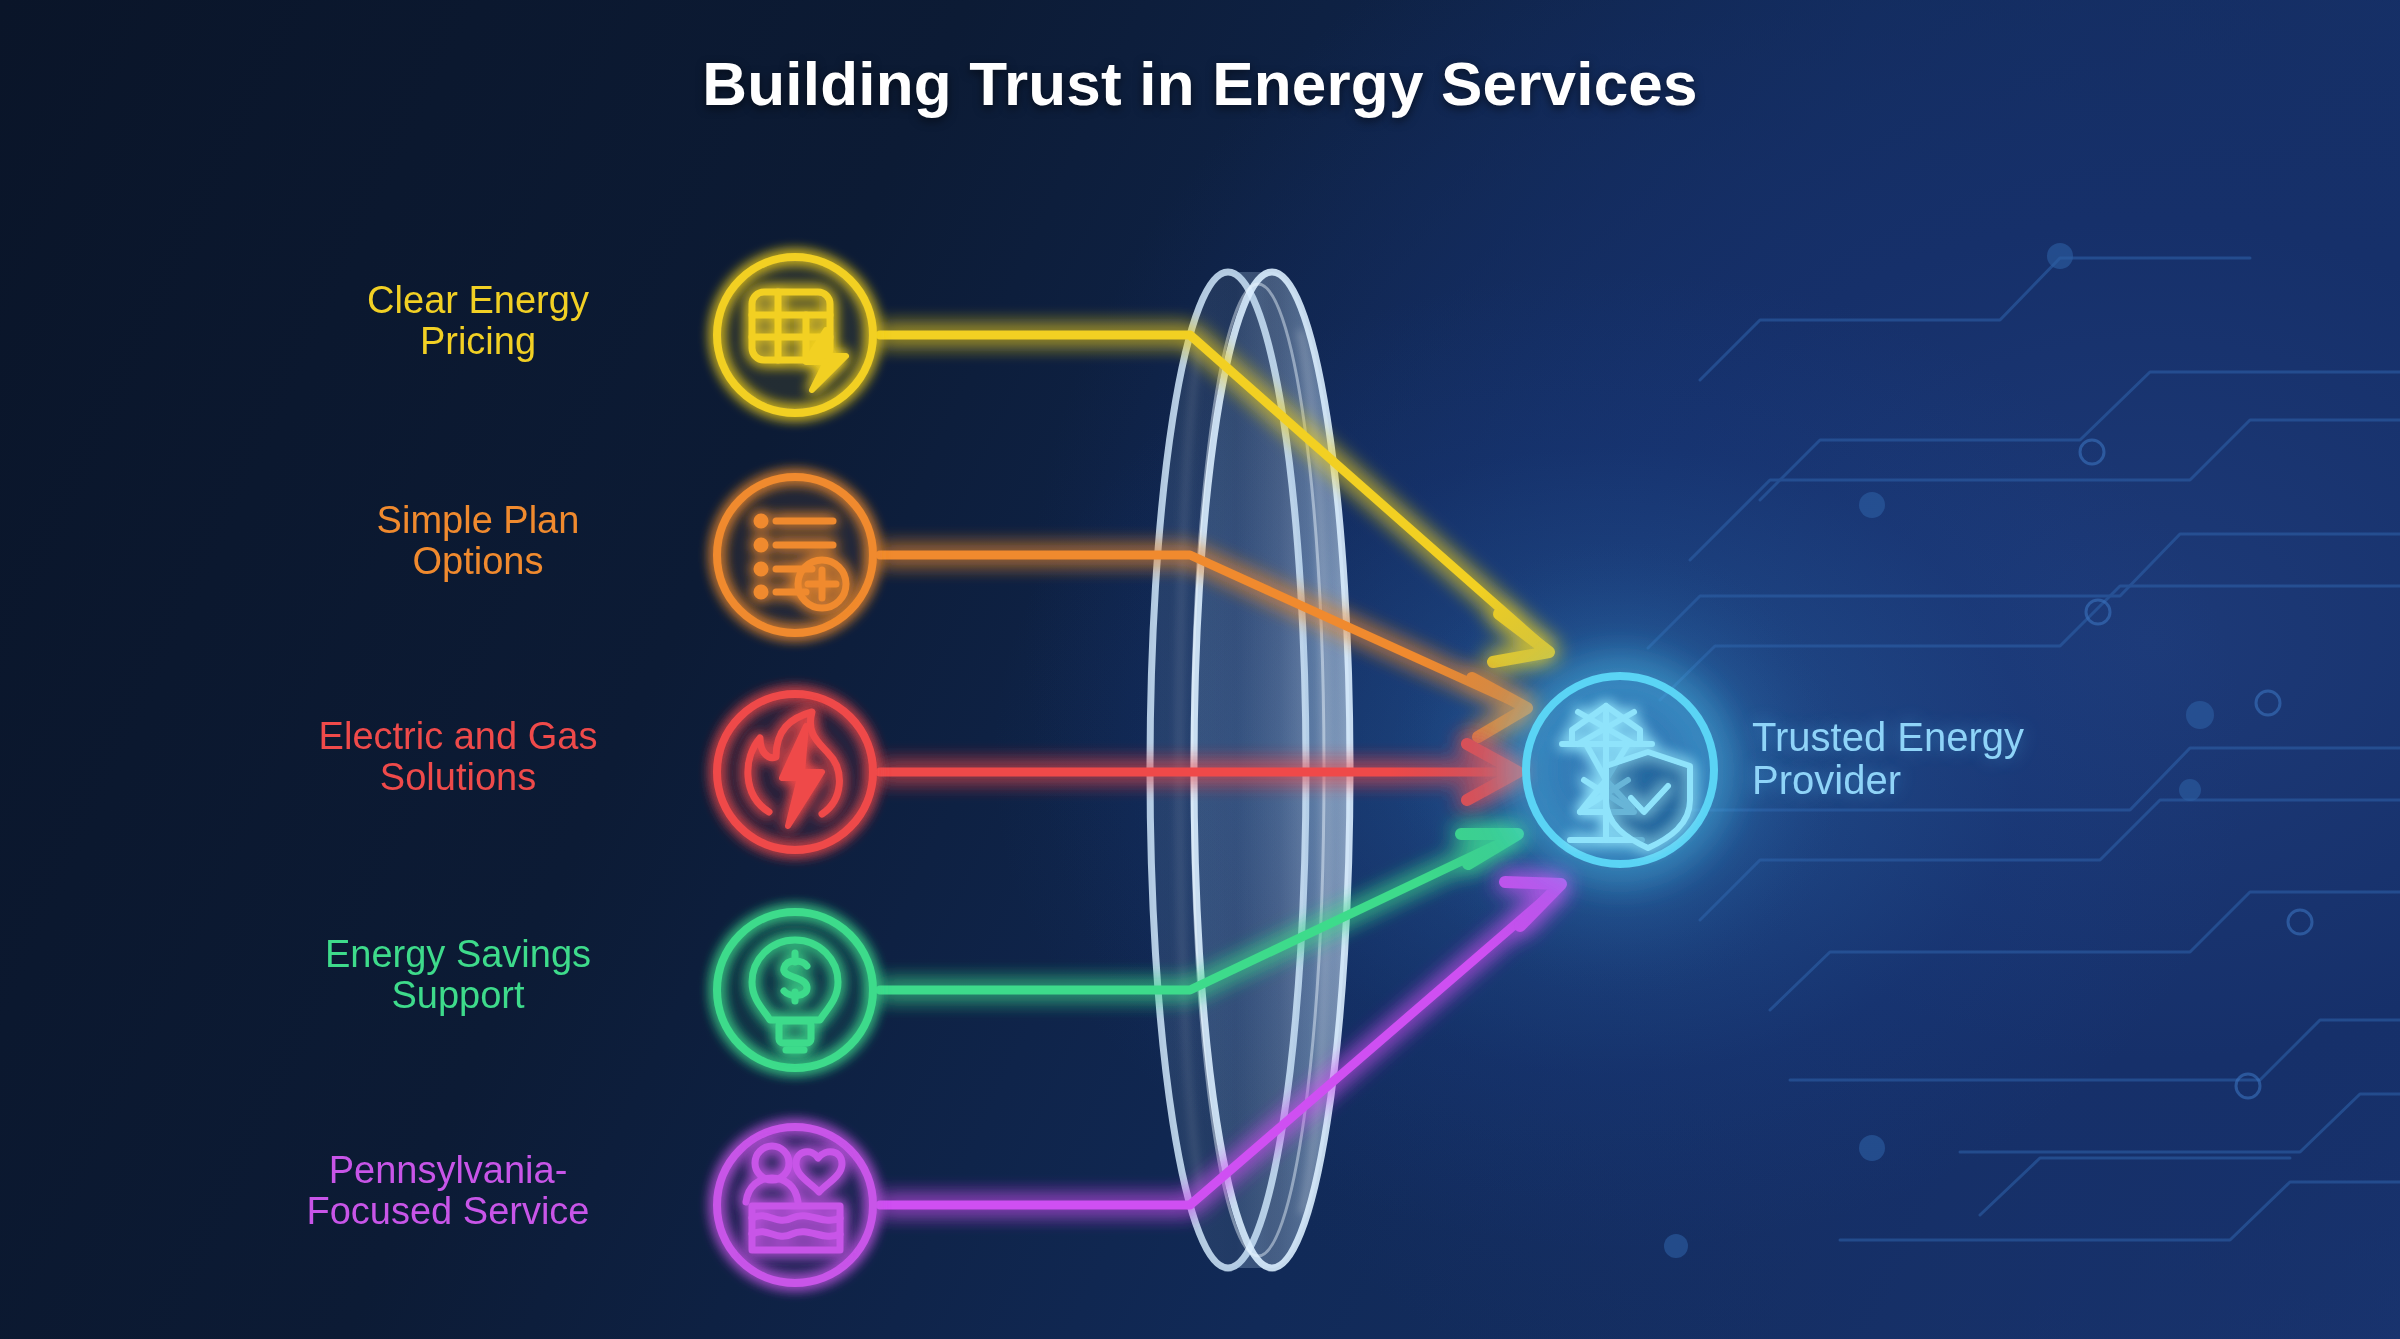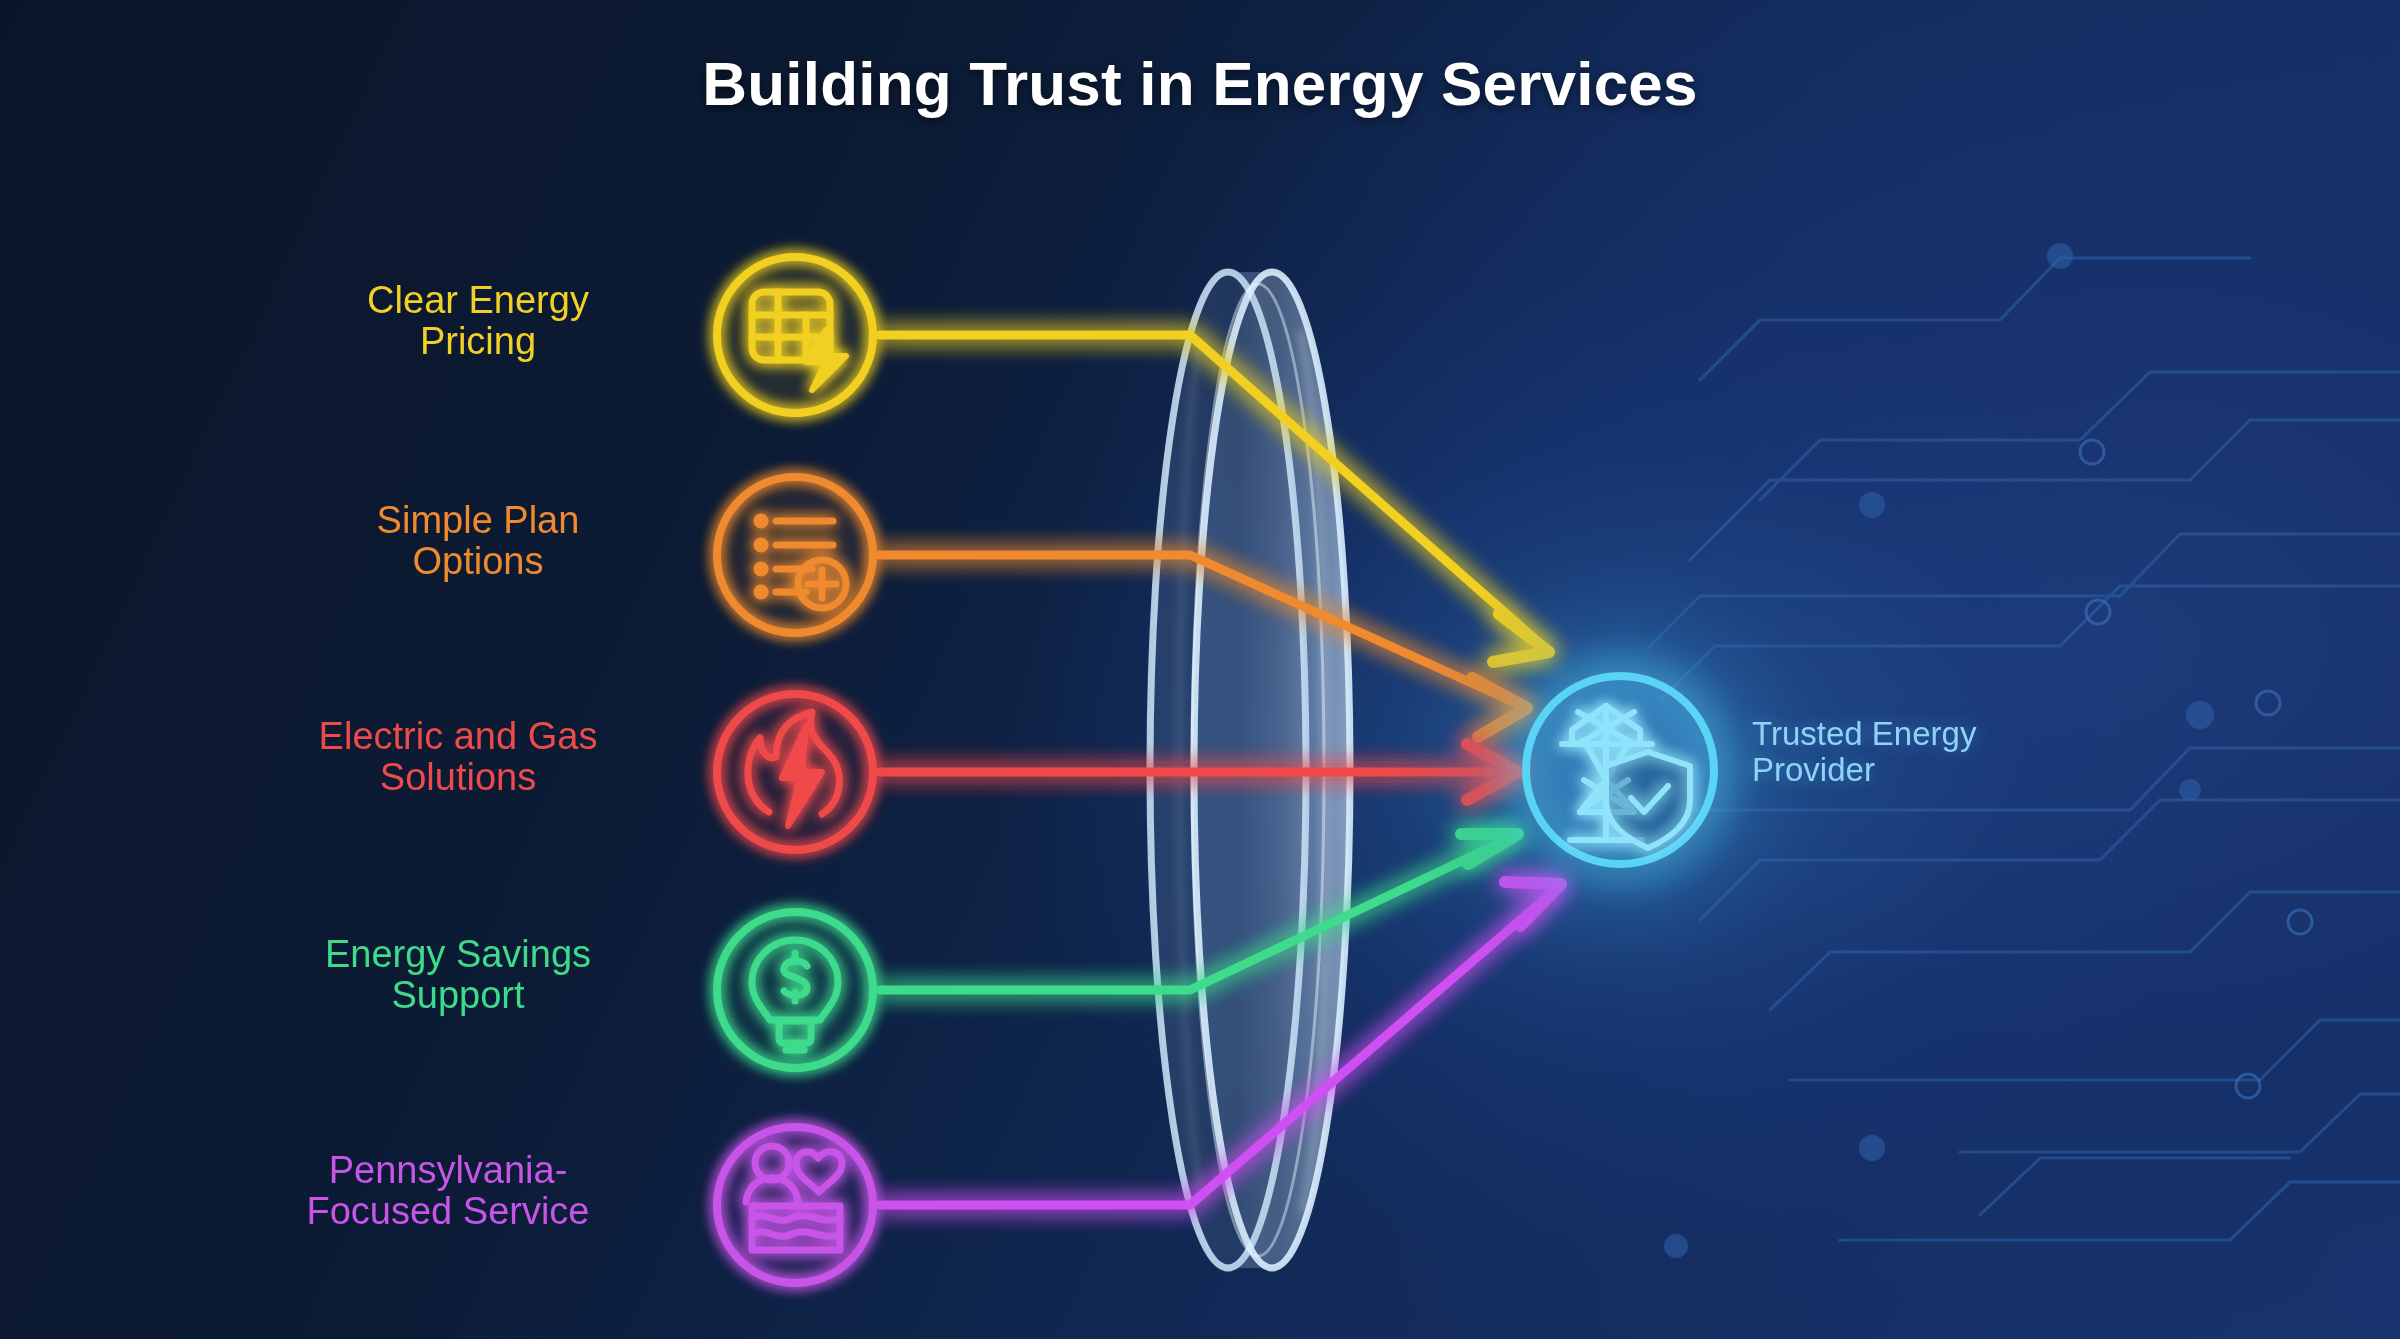--- a/index.html
+++ b/index.html
@@ -9,21 +9,21 @@
       radial-gradient(ellipse 900px 700px at 1620px 760px, rgba(60,150,220,.30) 0%, rgba(30,80,160,.12) 45%, rgba(0,0,0,0) 70%),
       radial-gradient(ellipse 1500px 1200px at 2150px 640px, #1d3a78 0%, #16306a 35%, rgba(12,27,53,0) 75%),
       linear-gradient(115deg, #0a1529 0%, #0c1b35 32%, #112a58 62%, #1a3570 100%);
   }
   #svgroot{position:absolute;inset:0;width:2400px;height:1339px;}
   .ttl{position:absolute;left:0;top:48px;width:2400px;text-align:center;color:#ffffff;
     font-size:62px;font-weight:bold;letter-spacing:.2px;
     text-shadow:0 3px 10px rgba(0,0,0,.55);}
   .flabel{position:absolute;text-align:center;font-size:38px;line-height:1.08;
      font-weight:400;white-space:pre-line;}
-  .tlabel{position:absolute;font-size:33px;line-height:1.08;font-weight:400;
+  .tlabel{position:absolute;font-size:40px;line-height:1.08;font-weight:400;
      color:#8fd4f8;white-space:pre-line;text-shadow:0 0 18px rgba(90,200,255,.45);}
 </style>
 </head>
 <body>
 
 <div id="stage">
 
   <svg id="svgroot" viewBox="0 0 2400 1339">
     <defs>
       <filter id="gl-y" x="-120%" y="-120%" width="340%" height="340%">

